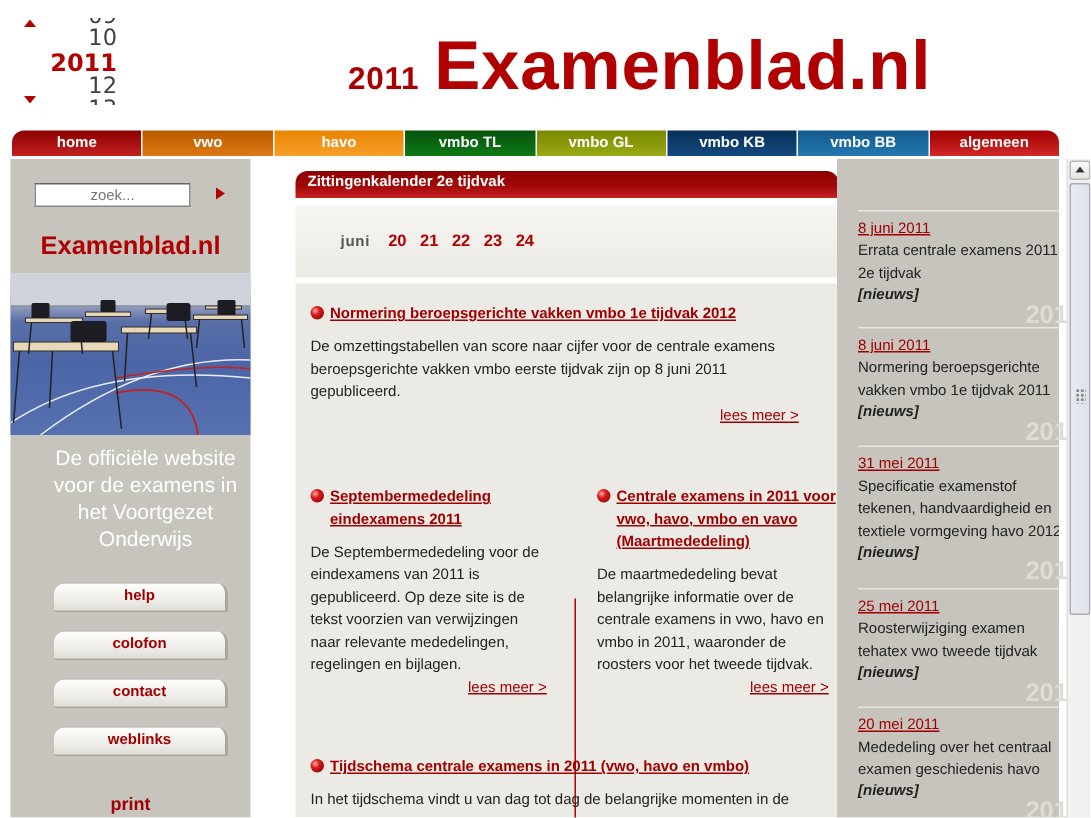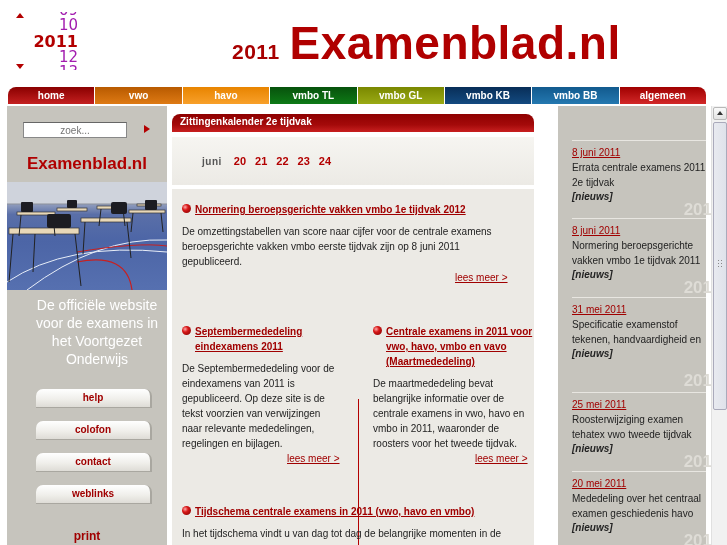--- a/index.html
+++ b/index.html
@@ -5,21 +5,21 @@
   * { box-sizing: border-box; margin: 0; padding: 0; }
   html, body { width: 727px; height: 545px; overflow: hidden; background: #ffffff; font-family: "Liberation Sans", "DejaVu Sans", sans-serif; }
   .page { position: relative; width: 727px; height: 545px; overflow: hidden; }
 
   
   .year-picker { position: absolute; left: 10px; top: 8px; width: 70px; height: 64px; }
   .yp-up, .yp-down { position: absolute; left: 6px; width: 0; height: 0; border-left: 4px solid transparent; border-right: 4px solid transparent; cursor: pointer; }
   .yp-up { top: 5px; border-bottom: 5px solid #b30000; }
   .yp-down { top: 56px; border-top: 5px solid #b30000; }
   .yp-list { position: absolute; left: 22px; top: 4px; width: 46px; height: 58px; overflow: hidden; text-align: right; }
-  .yp-item { font-size: 15px; line-height: 15px; color: #a21caf; font-family: "DejaVu Sans", sans-serif; }
+  .yp-item { font-size: 15px; line-height: 15px; color: #404040; font-family: "DejaVu Sans", sans-serif; }
   .yp-item.active { font-weight: bold; color: #b30000; font-size: 16px; line-height: 17px; }
   .yp-item.partial-top { margin-top: -9px; }
 
   
   .logo { position: absolute; left: 232px; top: 18px; height: 50px; display: flex; align-items: baseline; }
   .logo-year { font-size: 21px; font-weight: bold; color: #a80000; margin-right: 10px; letter-spacing: 0.5px; }
   .logo-text { font-size: 46px; font-weight: bold; color: #b00000; letter-spacing: 0.5px; line-height: 50px; }
 
   
   .nav { position: absolute; left: 8px; top: 87px; width: 698px; height: 17px; display: flex; }
@@ -34,21 +34,21 @@
   .search-go { position: absolute; left: 137px; top: 19px; width: 0; height: 0; border-top: 4px solid transparent; border-bottom: 4px solid transparent; border-left: 6px solid #b30000; cursor: pointer; }
   .side-logo { position: absolute; left: 0; top: 48px; width: 160px; text-align: center; font-size: 17px; font-weight: bold; color: #b00000; }
   .side-photo { position: absolute; left: 0; top: 76px; width: 160px; height: 108px; overflow: hidden;
     background: linear-gradient(180deg, #d9dde6 0%, #b7bccb 14%, #5a6fa8 30%, #4c65a6 55%, #5670b0 100%); }
   .side-photo svg { position: absolute; left: 0; top: 0; }
   .side-tagline { position: absolute; left: 0; top: 190px; width: 160px; text-align: center; color: #ffffff; font-size: 14px; line-height: 18px; font-weight: normal; padding-left: 20px; }
   .side-btn { position: absolute; left: 29px; width: 116px; height: 19px; background: linear-gradient(180deg, #ffffff 0%, #f0efeb 55%, #dedcd6 100%); border-radius: 7px 7px 0 0; border-right: 2px solid #a9a7a0; border-bottom: 1px solid #a9a7a0; color: #a00000; font-size: 10px; font-weight: bold; text-align: center; line-height: 17px; cursor: pointer; }
   .side-print { position: absolute; left: 0; top: 423px; width: 160px; text-align: center; color: #a00000; font-size: 12px; font-weight: bold; cursor: pointer; }
 
   
-  .center { position: absolute; left: 172px; top: 114px; width: 362px; height: 431px; }
+  .center { position: absolute; left: 197px; top: 114px; width: 362px; height: 431px; }
   .panel-header { height: 18px; background: linear-gradient(180deg, #8e0000 0%, #a40a0a 60%, #c82020 100%); border-radius: 8px 8px 0 0; color: #ffffff; font-size: 10px; font-weight: bold; line-height: 16px; padding-left: 8px; }
   .calendar { margin-top: 5px; height: 48px; background: linear-gradient(180deg, #f6f5f1 0%, #eceae5 100%); display: flex; align-items: center; padding-left: 30px; }
   .cal-month { font-size: 10px; color: #555; margin-right: 12px; font-weight: bold; letter-spacing: 0.5px; }
   .cal-day { font-size: 11px; font-weight: bold; color: #b30000; margin-right: 9px; cursor: pointer; }
   .news-area { position: absolute; left: 0; top: 75px; width: 362px; height: 356px; background: #eceae5; }
   .news-item { position: absolute; }
   .news-title { display: flex; align-items: flex-start; color: #a00000; font-size: 10px; font-weight: bold; text-decoration: underline; line-height: 15px; cursor: pointer; }
   .bullet { flex: 0 0 9px; width: 9px; height: 9px; border-radius: 50%; margin: 2px 4px 0 0; background: radial-gradient(circle at 35% 35%, #ffaaaa 0%, #d81818 35%, #7a0000 100%); }
   .news-body { font-size: 10px; color: #222; line-height: 15px; margin-top: 7px; }
   .lees-meer { position: absolute; color: #a00000; font-size: 10px; text-decoration: underline; cursor: pointer; }
@@ -225,20 +225,21 @@
       <div class="r-text">vakken vmbo 1e tijdvak 2011</div>
       <div class="r-tag">[nieuws]</div>
       <div class="r-year" style="top:60px;">201</div>
     </div>
 
     <div class="r-item" style="top:191px;">
       <div class="r-sep"></div>
       <div class="r-date">31 mei 2011</div>
       <div class="r-text">Specificatie examenstof</div>
       <div class="r-text">tekenen, handvaardigheid en</div>
+      <div class="r-text">textiele vormgeving havo 2012</div>
       <div class="r-tag">[nieuws]</div>
       <div class="r-year" style="top:74px;">201</div>
     </div>
 
     <div class="r-item" style="top:286px;">
       <div class="r-sep"></div>
       <div class="r-date">25 mei 2011</div>
       <div class="r-text">Roosterwijziging examen</div>
       <div class="r-text">tehatex vwo tweede tijdvak</div>
       <div class="r-tag">[nieuws]</div>

